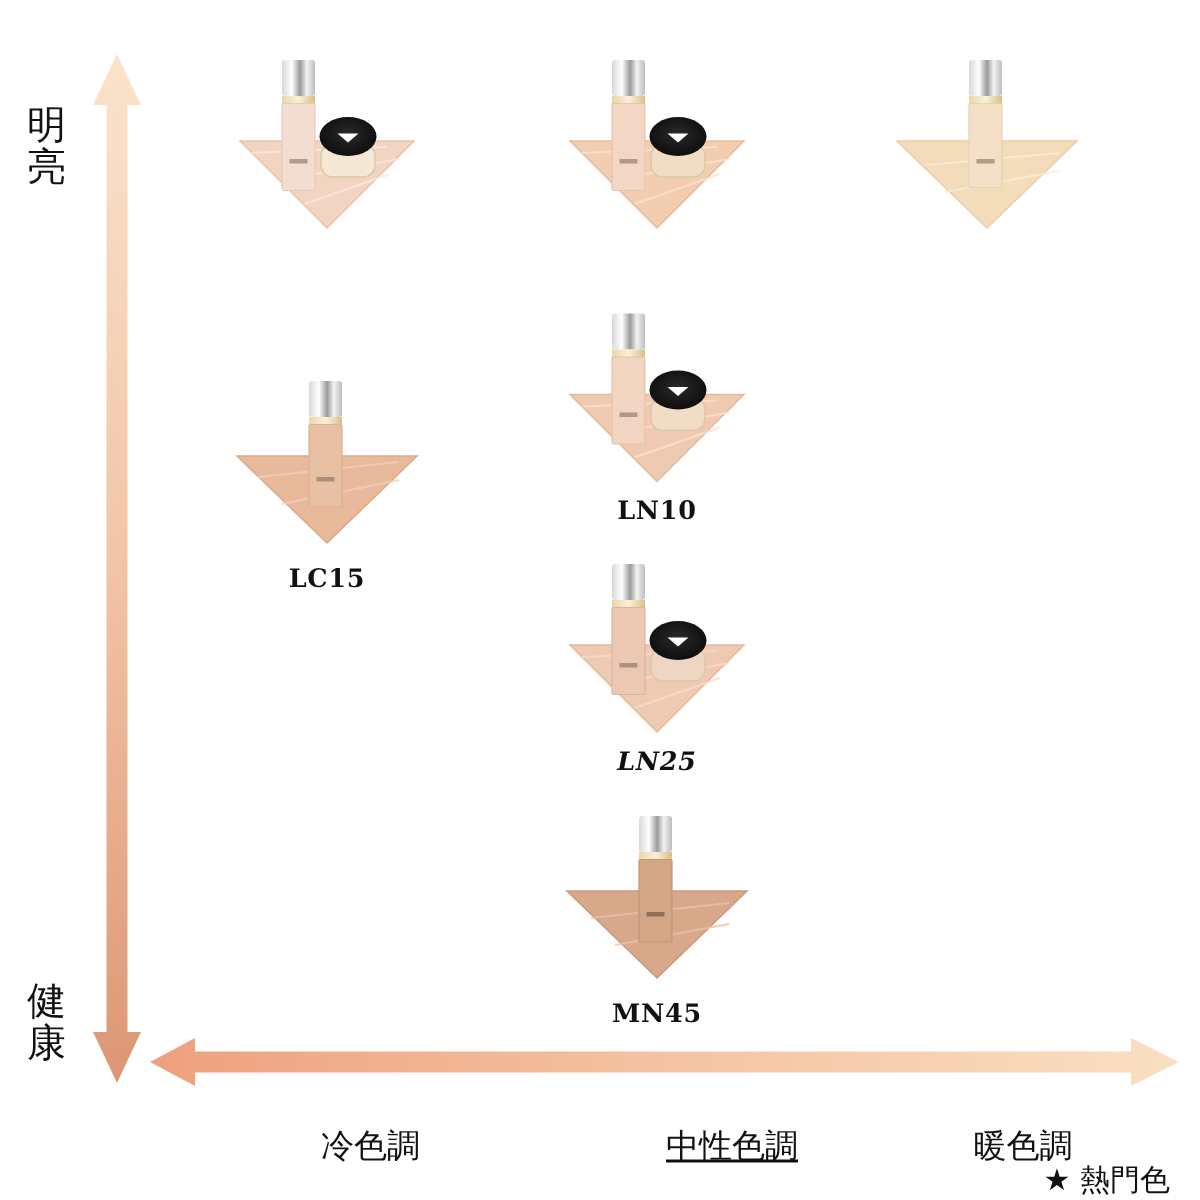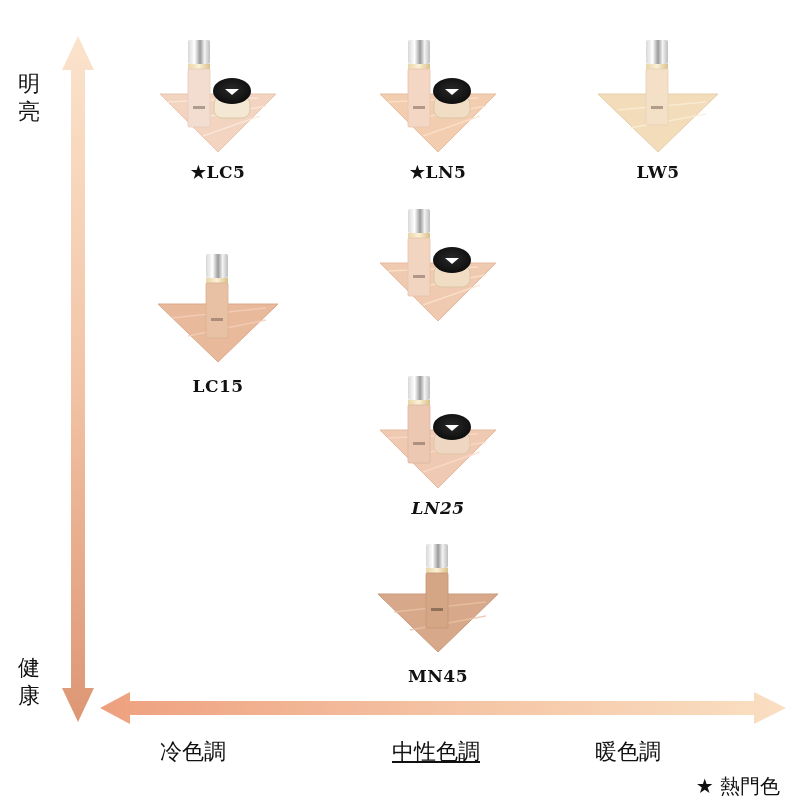--- a/index.html
+++ b/index.html
@@ -1,20 +1,20 @@
 <!DOCTYPE html>
 <html><head>
 <meta charset="utf-8">
 <style>
   html, body { margin:0; padding:0; background:#ffffff; }
   body { width:800px; height:800px; position:relative; overflow:hidden; font-family:"DejaVu Sans", sans-serif; }
 
   .axis-label { position:absolute; font-family:"DejaVu Sans", sans-serif; color:#111; }
-  .v-label { font-size:22px; line-height:28px; width:26px; text-align:left; }
-  .h-label { font-size:22px; text-align:left; }
+  .v-label { font-size:26px; line-height:28px; width:26px; text-align:right; }
+  .h-label { font-size:22px; text-align:right;margin-top:12px; }
   .legend { position:absolute; right:20px; top:773px; font-size:20px; color:#111; font-family:"DejaVu Sans", sans-serif; }
 
   .product { position:absolute; width:140px; height:160px; }
   .product svg { position:absolute; left:0; top:0; }
   .shade-label {
     position:absolute; left:0; width:140px; text-align:center;
     font-family:"DejaVu Serif", serif; font-weight:bold; font-size:17px; color:#111;
     letter-spacing:0.5px;
   }
 </style>
@@ -85,54 +85,51 @@
       <rect x="40" y="28" width="22" height="5" fill="url(#gold)"></rect>
       <rect x="40" y="33" width="22" height="58" rx="1" fill="#f3ddd0" stroke="#e6cbbb" stroke-width="0.8"></rect>
       <rect x="45" y="70" width="12" height="3" fill="#6d5a4e" opacity="0.5"></rect>
     </g>
     <g>
       <rect x="66" y="60" width="36" height="22" rx="8" fill="#f4e8d4" stroke="#d9c9a6" stroke-width="1"></rect>
       <ellipse cx="84" cy="55" rx="19" ry="13" fill="url(#lid)"></ellipse>
       <polygon points="77,53 91,53 84,59" fill="#ffffff"></polygon>
     </g>
   </svg>
-  <div class="shade-label" style="top:126px;">★LC5</div>
 </div>
 
 <div class="product" style="left:368px;top:36px;">
   <svg width="140" height="120" viewBox="0 0 140 120">
     <polygon points="12,58 128,58 70,116" fill="#f2cdb0" stroke="#e6bd9e" stroke-width="1"></polygon>
     <path d="M20,66 L110,62 M40,84 L118,70 M55,100 L112,80" stroke="#fbe2cc" stroke-width="1.5" fill="none" opacity="0.8"></path>
     <g>
       <rect x="40" y="4" width="22" height="24" rx="2" fill="url(#cap)"></rect>
       <rect x="40" y="28" width="22" height="5" fill="url(#gold)"></rect>
       <rect x="40" y="33" width="22" height="58" rx="1" fill="#f4d6c4" stroke="#e6c4ae" stroke-width="0.8"></rect>
       <rect x="45" y="70" width="12" height="3" fill="#6d5a4e" opacity="0.5"></rect>
     </g>
     <g>
       <rect x="66" y="60" width="36" height="22" rx="8" fill="#f1dcc4" stroke="#d9c9a6" stroke-width="1"></rect>
       <ellipse cx="84" cy="55" rx="19" ry="13" fill="url(#lid)"></ellipse>
       <polygon points="77,53 91,53 84,59" fill="#ffffff"></polygon>
     </g>
   </svg>
-  <div class="shade-label" style="top:126px;">★LN5</div>
 </div>
 
 <div class="product" style="left:588px;top:36px;">
   <svg width="140" height="120" viewBox="0 0 140 120">
     <polygon points="10,58 130,58 70,116" fill="#f2dcba" stroke="#e6ceab" stroke-width="1"></polygon>
     <path d="M30,74 L118,66 M42,92 L118,78" stroke="#fbeed8" stroke-width="1.5" fill="none" opacity="0.8"></path>
     <g>
       <rect x="58" y="4" width="22" height="24" rx="2" fill="url(#cap)"></rect>
       <rect x="58" y="28" width="22" height="5" fill="url(#gold)"></rect>
       <rect x="58" y="33" width="22" height="56" rx="1" fill="#f3e0c6" stroke="#e6d2b4" stroke-width="0.8"></rect>
       <rect x="63" y="70" width="12" height="3" fill="#6d5a4e" opacity="0.5"></rect>
     </g>
   </svg>
-  <div class="shade-label" style="top:126px;">LW5</div>
 </div>
 
 <div class="product" style="left:148px;top:250px;">
   <svg width="140" height="120" viewBox="0 0 140 120">
     <polygon points="10,54 130,54 70,112" fill="#e9b99c" stroke="#dba98b" stroke-width="1"></polygon>
     <path d="M24,68 L118,58 M40,86 L118,70" stroke="#f3d0ba" stroke-width="1.5" fill="none" opacity="0.8"></path>
     <g>
       <rect x="58" y="4" width="22" height="24" rx="2" fill="url(#cap)"></rect>
       <rect x="58" y="28" width="22" height="5" fill="url(#gold)"></rect>
       <rect x="58" y="33" width="22" height="55" rx="1" fill="#e8c0a4" stroke="#d9b093" stroke-width="0.8"></rect>
@@ -151,20 +148,21 @@
       <rect x="40" y="28" width="22" height="5" fill="url(#gold)"></rect>
       <rect x="40" y="33" width="22" height="58" rx="1" fill="#f2d5c0" stroke="#e4c2aa" stroke-width="0.8"></rect>
       <rect x="45" y="70" width="12" height="3" fill="#6d5a4e" opacity="0.5"></rect>
     </g>
     <g>
       <rect x="66" y="60" width="36" height="22" rx="8" fill="#f1dcc4" stroke="#d9c9a6" stroke-width="1"></rect>
       <ellipse cx="84" cy="55" rx="19" ry="13" fill="url(#lid)"></ellipse>
       <polygon points="77,53 91,53 84,59" fill="#ffffff"></polygon>
     </g>
   </svg>
+  <div class="shade-label" style="top:126px;">LN10</div>
 </div>
 
 <div class="product" style="left:368px;top:372px;font-style:italic;">
   <svg width="140" height="120" viewBox="0 0 140 120">
     <polygon points="12,58 128,58 70,116" fill="#f0c9b2" stroke="#e4b9a0" stroke-width="1"></polygon>
     <path d="M20,66 L110,62 M40,84 L118,70 M55,100 L112,80" stroke="#f9dccb" stroke-width="1.5" fill="none" opacity="0.8"></path>
     <g>
       <rect x="40" y="4" width="22" height="24" rx="2" fill="url(#cap)"></rect>
       <rect x="40" y="28" width="22" height="5" fill="url(#gold)"></rect>
       <rect x="40" y="33" width="22" height="58" rx="1" fill="#ecc8b2" stroke="#dcb59e" stroke-width="0.8"></rect>

